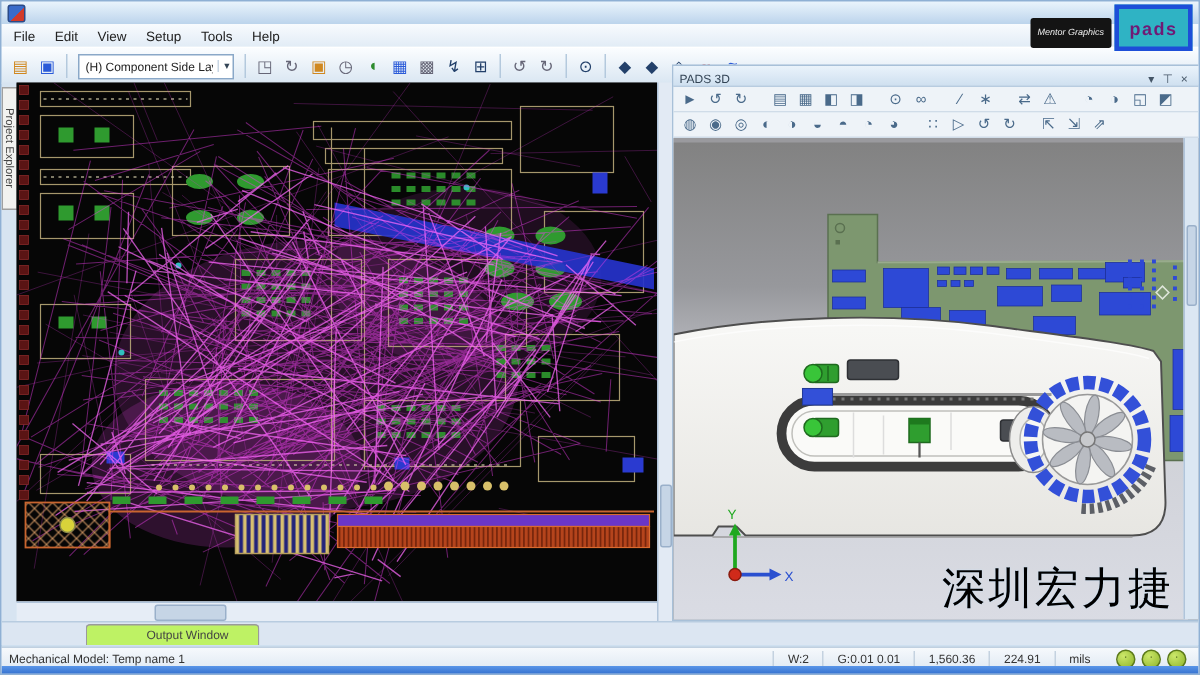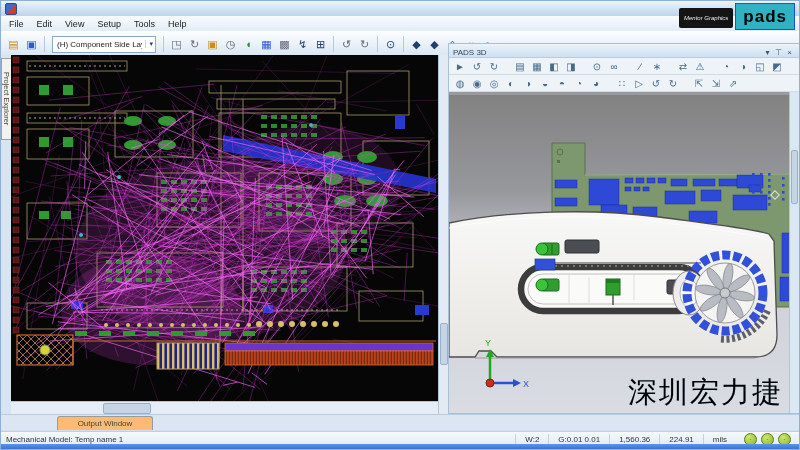--- a/index.html
+++ b/index.html
@@ -8,22 +8,22 @@
   
   .titlebar{position:absolute;left:0;top:0;right:0;height:15px;
             background:linear-gradient(#eaf4fc,#bcd4ec);display:flex;align-items:center;
             gap:4px;padding:0 4px;}
   .appicon{width:10px;height:10px;background:linear-gradient(135deg,#3a6bc9 55%,#d23a2a 55%);
            border:1px solid #2a4a88;border-radius:2px;flex:0 0 auto;}
   .title-text{font-size:9px;color:#222;white-space:nowrap;}
   .logo{position:absolute;top:2px;right:4px;display:flex;align-items:flex-end;z-index:60;}
   .logo-mentor{background:#141414;color:#eee;font-size:6px;font-style:italic;
                display:flex;align-items:center;height:20px;padding:0 5px;border-radius:2px;margin:0 2px 2px 0;}
-  .logo-pads{background:#2fb3c4;color:#000000;font-size:17px;font-weight:bold;height:25px;
-             display:flex;align-items:center;padding:0 7px;letter-spacing:1px;border:1px solid #1d4ed8;}
+  .logo-pads{background:#2fb3c4;color:#701a75;font-size:12px;font-weight:bold;height:25px;
+             display:flex;align-items:center;padding:0 7px;letter-spacing:1px;border:3px solid #1d4ed8;}
   
   .menubar{position:absolute;top:15px;left:0;right:0;height:15px;
            background:linear-gradient(#f8fbfe,#e2ecf6);display:flex;align-items:center;
            gap:13px;padding-left:8px;font-size:9px;color:#222;}
   .menubar span{cursor:default;}
   .toolbar{position:absolute;top:30px;left:0;right:0;height:24px;
            background:linear-gradient(#fbfdff,#d9e6f2);border-top:1px solid #fff;
            border-bottom:1px solid #a8c0d8;display:flex;align-items:center;padding-left:4px;gap:1px;}
   .tbi{width:17px;height:17px;display:flex;align-items:center;justify-content:center;
        font-size:11px;color:#3a5a7a;border-radius:2px;}
@@ -63,23 +63,23 @@
   .viewport{position:relative;flex:1;background:#9a9a9e;overflow:hidden;}
   .viewport svg{position:absolute;left:0;top:0;}
   .p-vscroll{position:absolute;right:0;top:0;bottom:0;width:9px;background:#dbe7f3;border-left:1px solid #b0c4da;}
   .p-vthumb{position:absolute;left:1px;right:1px;top:58px;height:52px;background:#c6d5e6;
             border:1px solid #9ab0ca;border-radius:2px;}
   .watermark{position:absolute;right:16px;bottom:0px;font-size:29px;font-weight:normal;color:#000000;
              letter-spacing:2px;text-shadow:0 0 1px #bfe2ff;}
   
   .outputrow{position:absolute;left:0;right:0;top:413px;height:15px;background:#dce6f2;
              border-top:1px solid #b8cce0;}
-  .output-tab{position:absolute;left:56px;top:1px;height:13px;width:94px;background:#fdba74;
+  .output-tab{position:absolute;left:56px;top:1px;height:13px;width:94px;background:#bef264;
               border:1px solid #9a9a9a;border-bottom:none;border-radius:3px 3px 0 0;
-              font-size:8px;color:#444;display:flex;align-items:center;justify-content:center;}
+              font-size:8px;color:#444;display:flex;align-items:center;justify-content:center;padding-left:20px;}
   .statusbar{position:absolute;left:0;right:0;top:430px;height:15px;
              background:linear-gradient(#f6f9fc,#dfe9f3);border-top:1px solid #c0d0e0;
              display:flex;align-items:center;font-size:8px;color:#333;justify-content:flex-end;}
   .st-left{flex:1;padding-left:5px;}
   .st-cell{padding:0 9px;border-left:1px solid #c4d2e0;height:11px;display:flex;align-items:center;}
   .st-btns{display:flex;gap:4px;padding:0 8px;}
   .st-btn{width:11px;height:11px;border-radius:50%;background:radial-gradient(circle at 35% 30%,#cce86a,#8db32a);
           border:1px solid #5c7a1a;color:#3a5210;font-size:7px;line-height:9px;text-align:center;}
   .bottombar{position:absolute;left:0;right:0;top:443px;height:7px;
              background:linear-gradient(#5a96e8,#2a66c8);}

